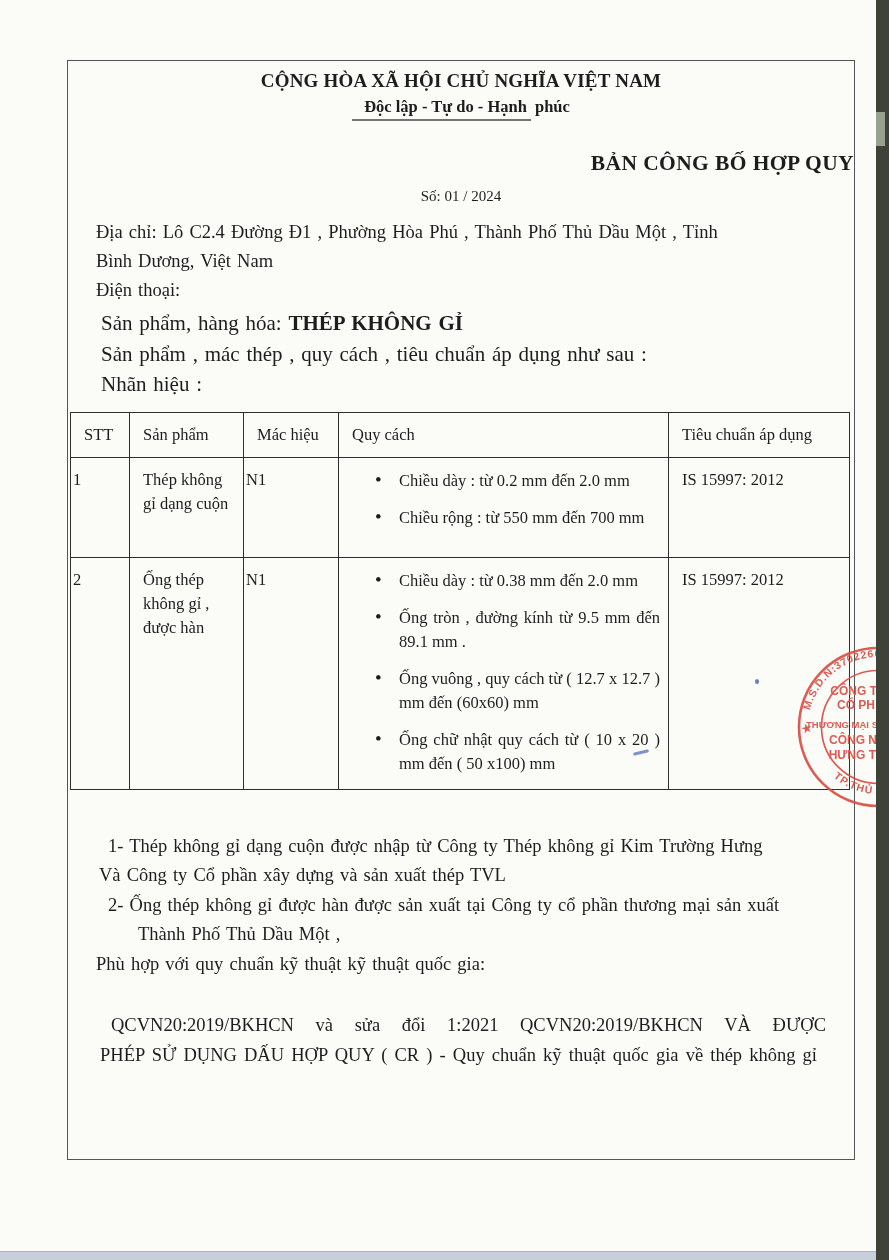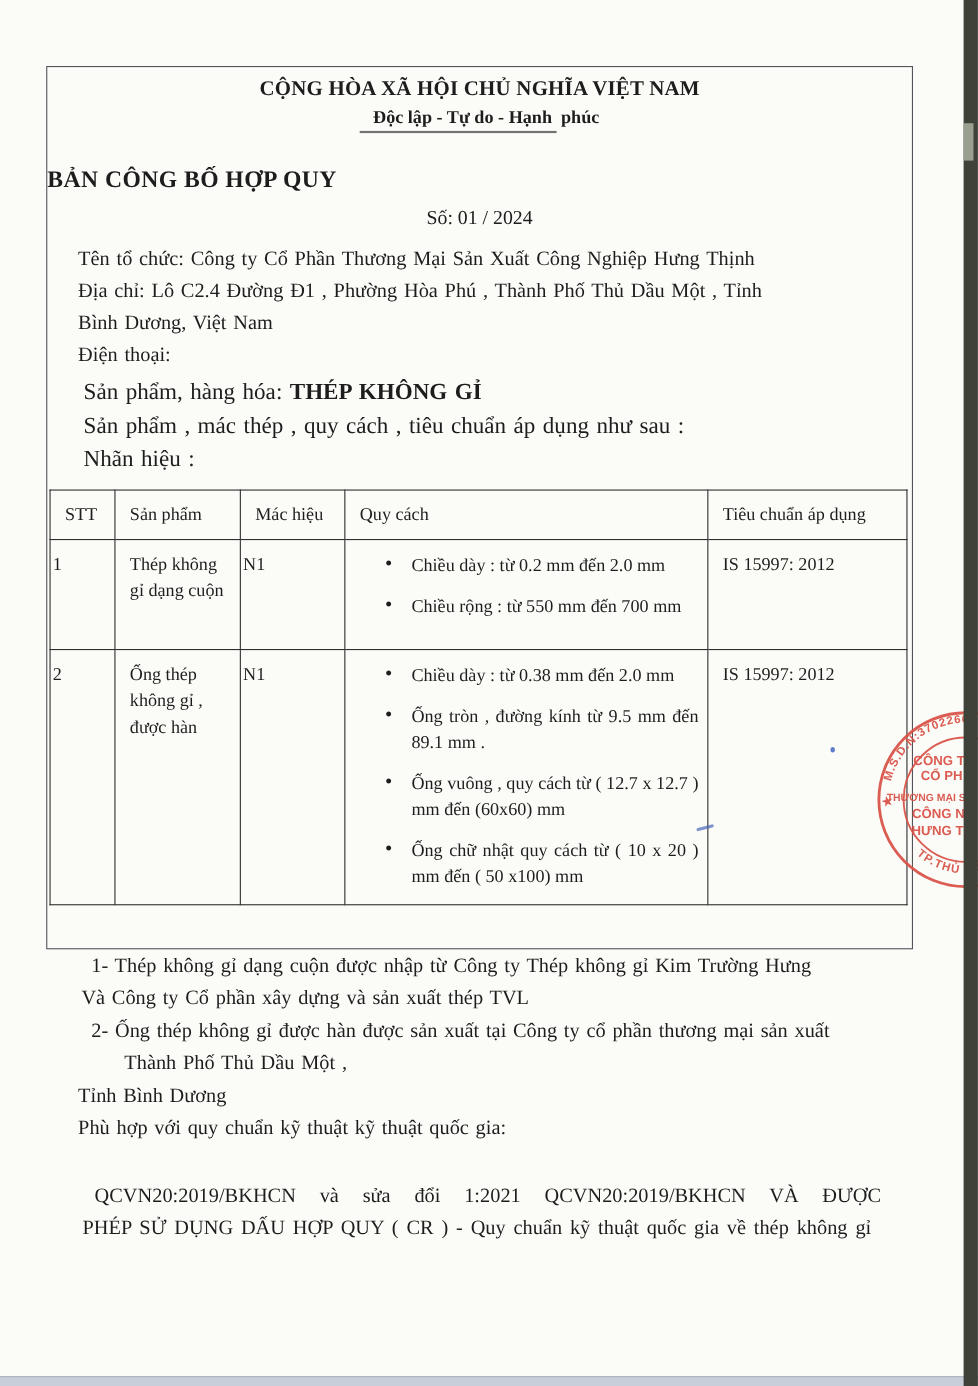--- a/index.html
+++ b/index.html
@@ -3,29 +3,29 @@
 <meta charset="utf-8">
 <style>
   html,body{margin:0;padding:0;}
   body{
     width:889px;height:1260px;position:relative;overflow:hidden;
     background:#fbfbf8;
     font-family:"Liberation Serif","DejaVu Serif",serif;
     color:#1d1d1d;
   }
   .frame{
-    position:absolute;left:42px;top:60px;width:788px;height:803px;
+    position:absolute;left:67px;top:60px;width:788px;height:1100px;
     border:1.5px solid #53535a;box-sizing:border-box;background:transparent;
   }
   .nat-header{text-align:center;margin-top:9px;}
   .nh1{font-size:19px;font-weight:bold;letter-spacing:.2px;}
   .nh2{font-size:16.5px;font-weight:bold;margin-top:5px;}
   .nh2 .u{display:inline-block;border-bottom:2px solid #737373;padding:0 4px 2px 12px;}
-  .doc-title{text-align:left;font-size:21.5px;font-weight:bold;letter-spacing:.4px;margin-top:30px;}
-  .doc-no{text-align:center;font-size:18px;margin-top:12px;}
+  .doc-title{text-align:right;font-size:21.5px;font-weight:bold;letter-spacing:.4px;margin-top:30px;}
+  .doc-no{text-align:center;font-size:15px;margin-top:12px;}
   .org{margin:13px 18px 0 28px;font-size:18.5px;line-height:29px;word-spacing:1.5px;}
   .product{margin:3px 18px 0 33px;font-size:21px;line-height:30.5px;word-spacing:1.5px;}
   .bold{font-weight:bold;}
 
   table.spec{
     border-collapse:collapse;table-layout:fixed;width:779px;
     margin:12px 0 0 2px;font-size:16.5px;
   }
   table.spec th,table.spec td{
     border:1.6px solid #2e2e2e;vertical-align:top;text-align:left;font-weight:normal;
@@ -65,21 +65,20 @@
 
   <div class="nat-header">
     <div class="nh1">CỘNG HÒA XÃ HỘI CHỦ NGHĨA VIỆT NAM</div>
     <div class="nh2"><span class="u">Độc lập - Tự do - Hạnh</span><span> phúc</span></div>
   </div>
 
   <div class="doc-title">BẢN CÔNG BỐ HỢP QUY</div>
   <div class="doc-no">Số: 01 / 2024</div>
 
   <div class="org">
-    <div>Tên tổ chức: Công ty Cổ Phần Thương Mại Sản Xuất Công Nghiệp Hưng Thịnh</div>
     <div>Địa chỉ: Lô C2.4 Đường Đ1 , Phường Hòa Phú , Thành Phố Thủ Dầu Một , Tỉnh</div>
     <div>Bình Dương, Việt Nam</div>
     <div>Điện thoại:</div>
   </div>
 
   <div class="product">
     <div><span>Sản phẩm, hàng hóa: </span><span class="bold">THÉP KHÔNG GỈ</span></div>
     <div>Sản phẩm , mác thép , quy cách , tiêu chuẩn áp dụng như sau :</div>
     <div>Nhãn hiệu :</div>
   </div>
@@ -129,21 +128,20 @@
     <td>IS 15997: 2012</td>
   </tr>
       </tbody>
   </table>
 
   <div class="notes">
     <div class="n ml40">1-  Thép không gỉ dạng cuộn được nhập từ Công ty Thép không gỉ Kim Trường Hưng</div>
     <div class="n ml31">Và Công ty Cổ phần xây dựng và sản xuất thép TVL</div>
     <div class="n ml40">2-  Ống thép không gỉ được hàn được sản xuất tại Công ty cổ phần thương mại sản xuất</div>
     <div class="n ml70">Thành Phố Thủ Dầu Một ,</div>
-    <div class="n ml28">Tỉnh Bình Dương</div>
     <div class="n ml28">Phù hợp với quy chuẩn kỹ thuật kỹ thuật quốc gia:</div>
     <div class="n ml43 qcvn1">QCVN20:2019/BKHCN và sửa đổi 1:2021 QCVN20:2019/BKHCN VÀ ĐƯỢC</div>
     <div class="n ml5 qcvn2">PHÉP SỬ DỤNG DẤU HỢP QUY ( CR ) -  Quy chuẩn kỹ thuật quốc gia về thép không gỉ</div>
   </div>
 </div>
 
 <svg class="stamp" width="170" height="170" viewBox="0 0 170 170">
   <defs>
     <path id="arcTop" d="M 16.5 70.4 A 70 70 0 0 1 103.1 17.4"></path>
     <path id="arcBottom" d="M 36 130.7 A 67 67 0 0 0 134 130.7"></path>

